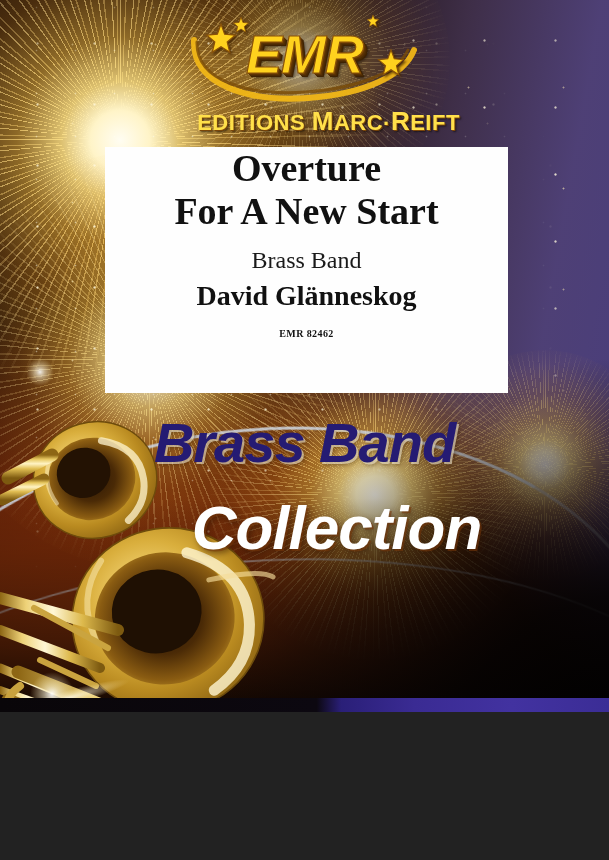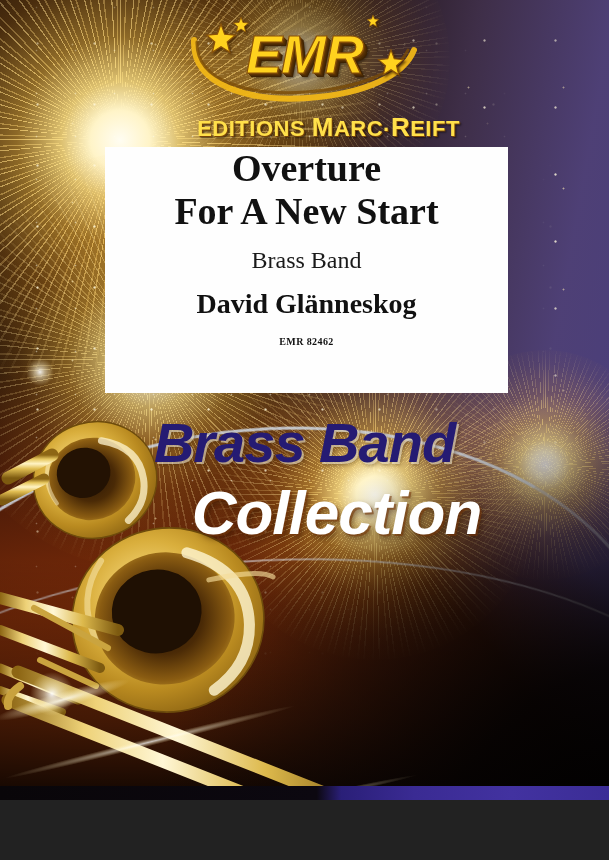--- a/index.html
+++ b/index.html
@@ -4,21 +4,21 @@
 <title>EMR Brass Band Collection Cover</title>
 <style>
   html, body {
     margin: 0;
     padding: 0;
     background: #222;
   }
   #cover {
     position: relative;
     width: 609px;
-    height: 800px;
+    height: 712px;
     overflow: hidden;
     font-family: "Liberation Serif", serif;
     background: #1a0d08;
   }
 
   
   .bg-layer { position: absolute; inset: 0; }
 
   
   .bg-base {
@@ -193,21 +193,21 @@
       4px 4px 0 #3e2203,
       5px 5px 3px rgba(0,0,0,0.45);
     -webkit-text-stroke: 1.2px #8a5208;
   }
   .emr-star {
     position: absolute;
     color: #ffd21e;
     filter: drop-shadow(2px 2px 1px rgba(70,40,4,0.8));
   }
   .publisher {
-    margin-top: 8px;
+    margin-top: 2px;
     font-family: "Liberation Sans", sans-serif;
     font-weight: bold;
     font-size: 22px;
     letter-spacing: 0.5px;
     color: #ffe04a;
     text-shadow:
       1px 1px 0 #7a4508,
       2px 2px 2px rgba(0,0,0,0.55);
     padding-left: 48px;
   }
@@ -241,21 +241,21 @@
   }
   .work-title .l2 { white-space: nowrap; }
   .ensemble {
     margin-top: 14px;
     font-family: "Liberation Serif", serif;
     font-weight: normal;
     color: #1a1a1a;
     font-size: 24px;
   }
   .composer {
-    margin-top: 14px;
+    margin-top: 6px;
     font-family: "Liberation Serif", serif;
     font-weight: bold;
     color: #111;
     font-size: 28px;
   }
   .catalog {
     margin-top: 16px;
     font-family: "Liberation Serif", serif;
     font-weight: bold;
     color: #111;
@@ -277,21 +277,21 @@
   .wm-line1 {
     font-size: 56px;
     letter-spacing: -1px;
     color: #251b73;
     text-shadow:
       2px 2px 0 rgba(255,250,225,0.55),
       3px 3px 4px rgba(60,30,0,0.45);
     line-height: 1.0;
   }
   .wm-line2 {
-    margin-top: 11px;
+    margin-top: 26px;
     font-size: 62px;
     letter-spacing: -1px;
     color: #ffffff;
     text-shadow:
       2px 2px 0 rgba(120,55,10,0.55),
       3px 4px 6px rgba(50,20,0,0.55);
     line-height: 1.0;
     padding-left: 64px;
     text-align: center;
   }

